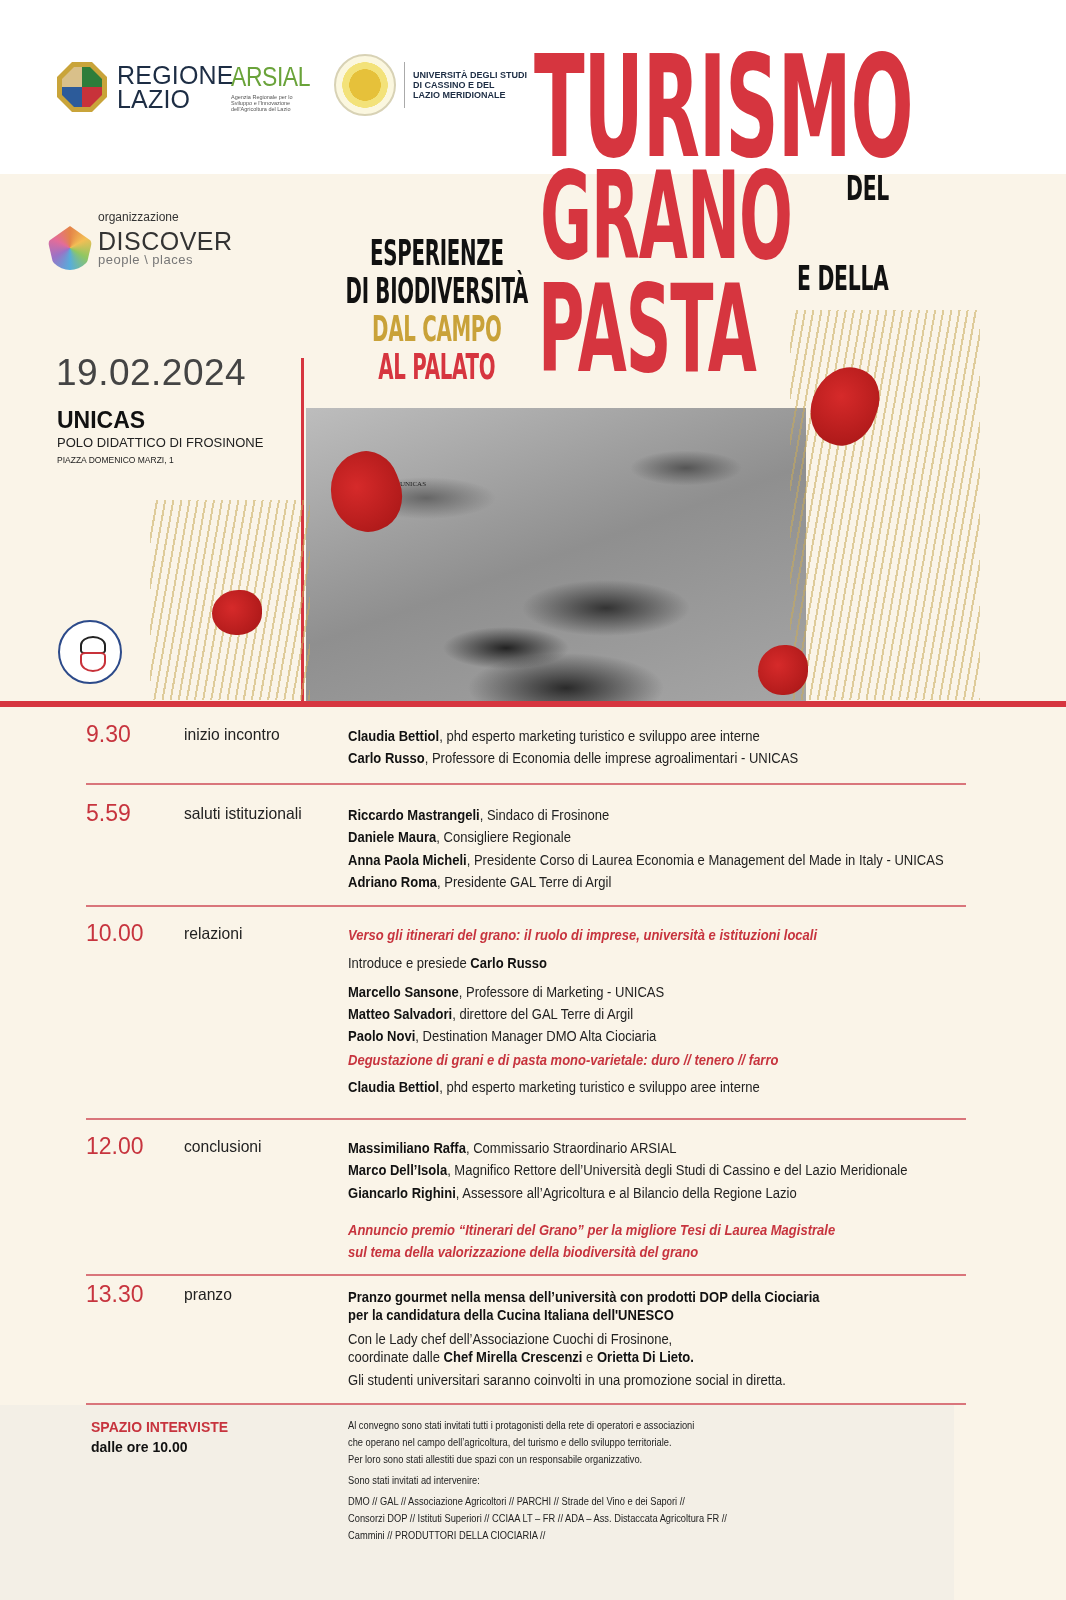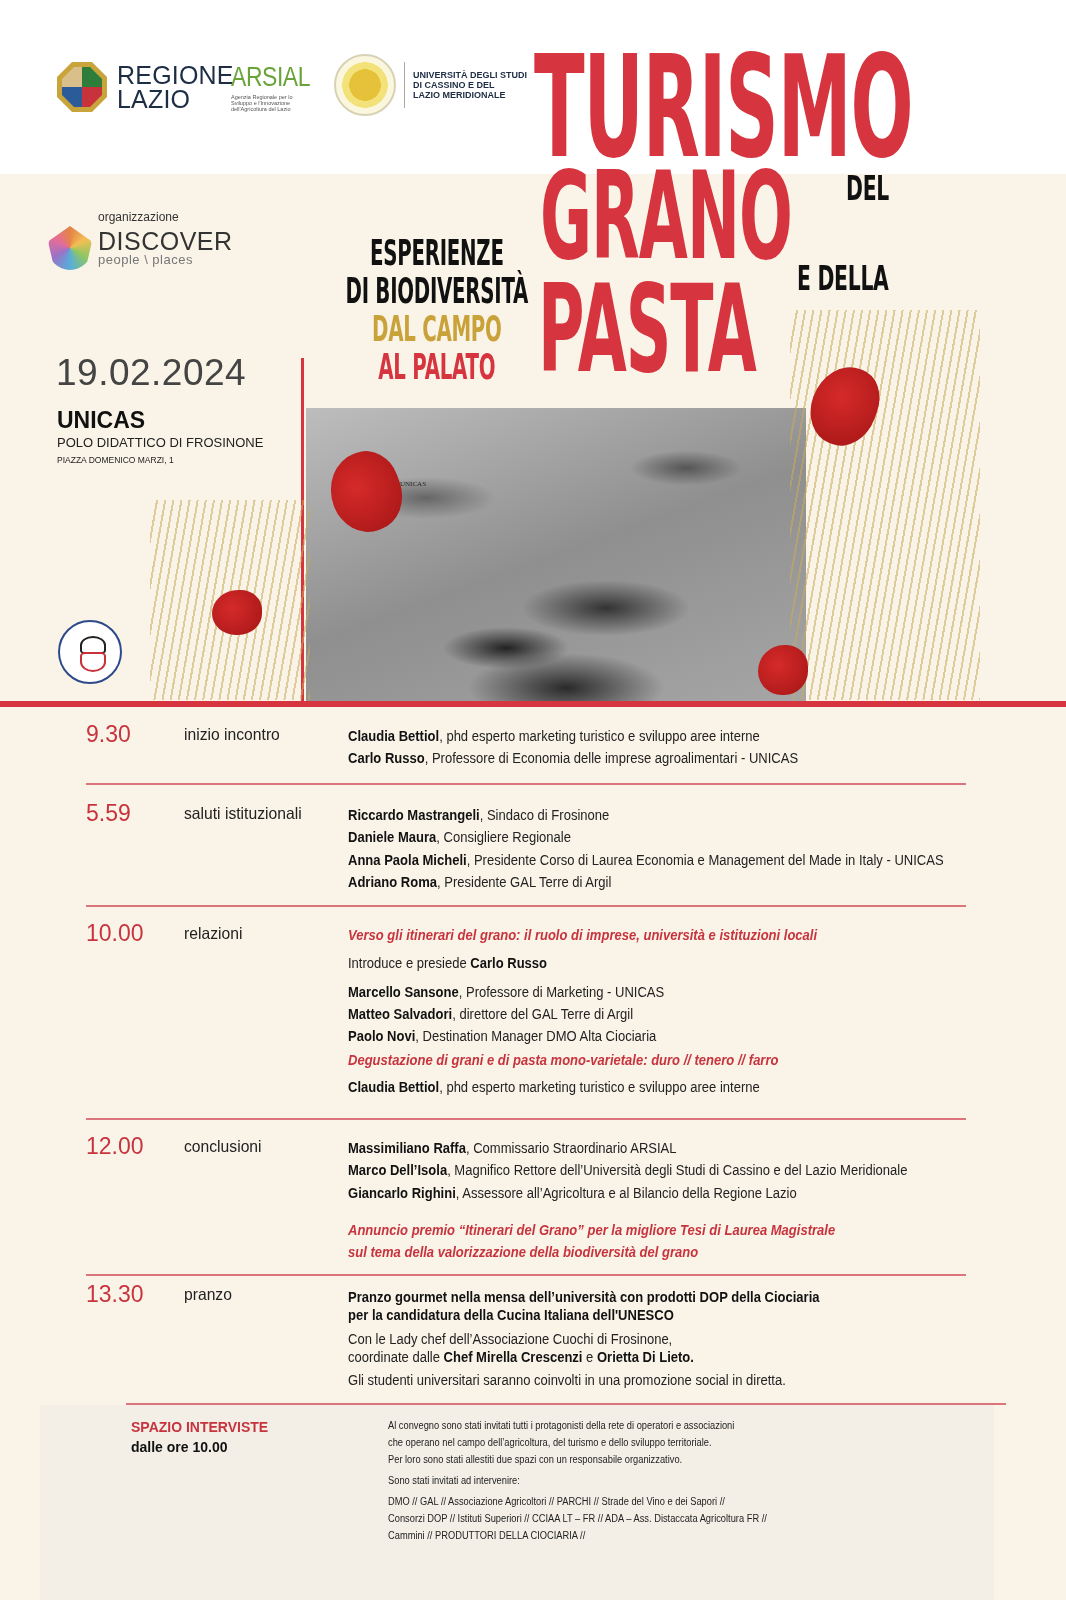--- a/index.html
+++ b/index.html
@@ -71,21 +71,21 @@
   .program { position: absolute; left: 0; top: 707px; width: 1066px; }
   .row { position: absolute; left: 0; width: 1066px; }
   .row-time { position: absolute; left: 86px; font-size: 23px; color: #c7343e; font-weight: 300; }
   .row-label { position: absolute; left: 184px; font-size: 16.5px; color: #222; transform: scaleX(0.95); transform-origin: left; }
   .row-body { position: absolute; left: 348px; font-size: 14px; color: #222; }
   .line { white-space: nowrap; line-height: 22.3px; transform: scaleX(0.93); transform-origin: left; }
   .line b { font-weight: bold; color: #111; }
   .hl { color: #c7343e; font-style: italic; font-weight: bold; }
   .divider { position: absolute; left: 86px; width: 880px; height: 1.5px; background: #d9757b; }
 
-  .footer { position: absolute; left: 0; top: 1405px; width: 954px; height: 195px; background: #f3efe6; margin-left: 40px; }
+  .footer { position: absolute; left: 0; top: 1405px; width: 954px; height: 195px; background: #f3efe6; }
   .footer-head { position: absolute; left: 91px; top: 14px; font-size: 14px; font-weight: bold; color: #c7343e; }
   .footer-sub { position: absolute; left: 91px; top: 34px; font-size: 14px; font-weight: bold; color: #111; }
   .footer-body { position: absolute; left: 348px; top: 12px; font-size: 10px; color: #222; }
   .fline { white-space: nowrap; line-height: 17px; transform: scaleX(0.93); transform-origin: left; }
 </style>
 </head>
 <body>
 
 <div class="top-band"></div>
 <div class="cream-band"></div>

